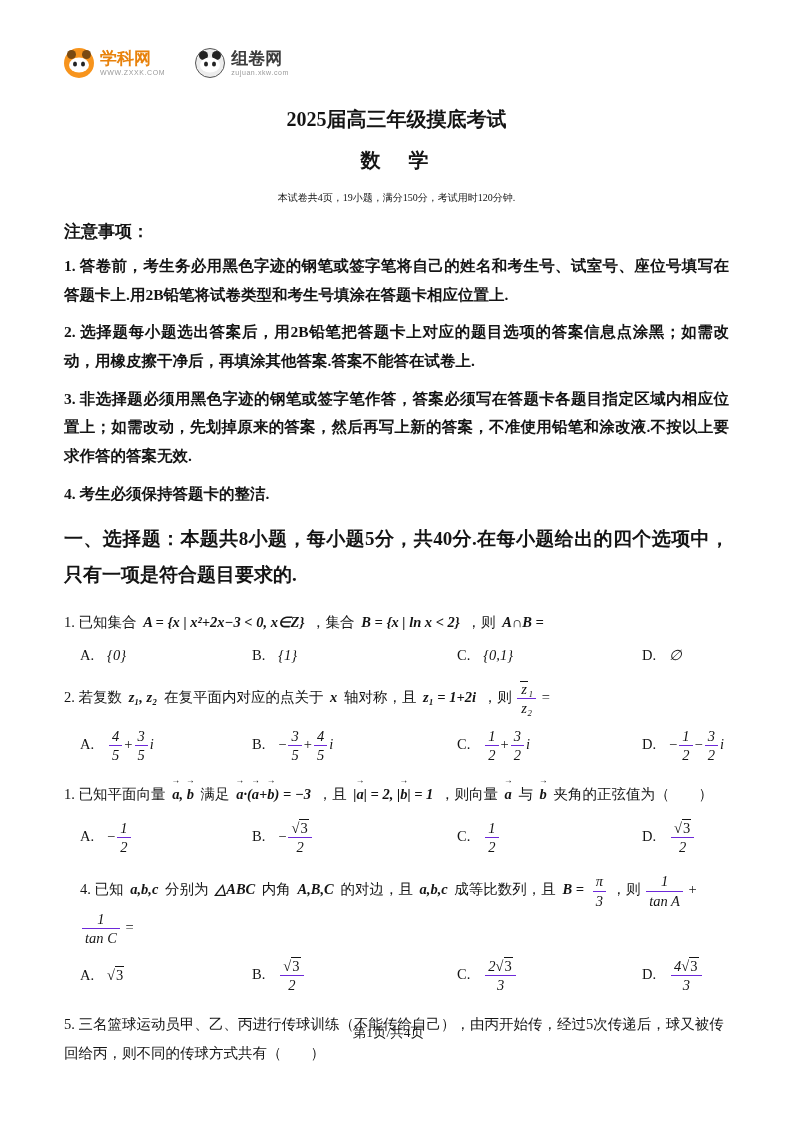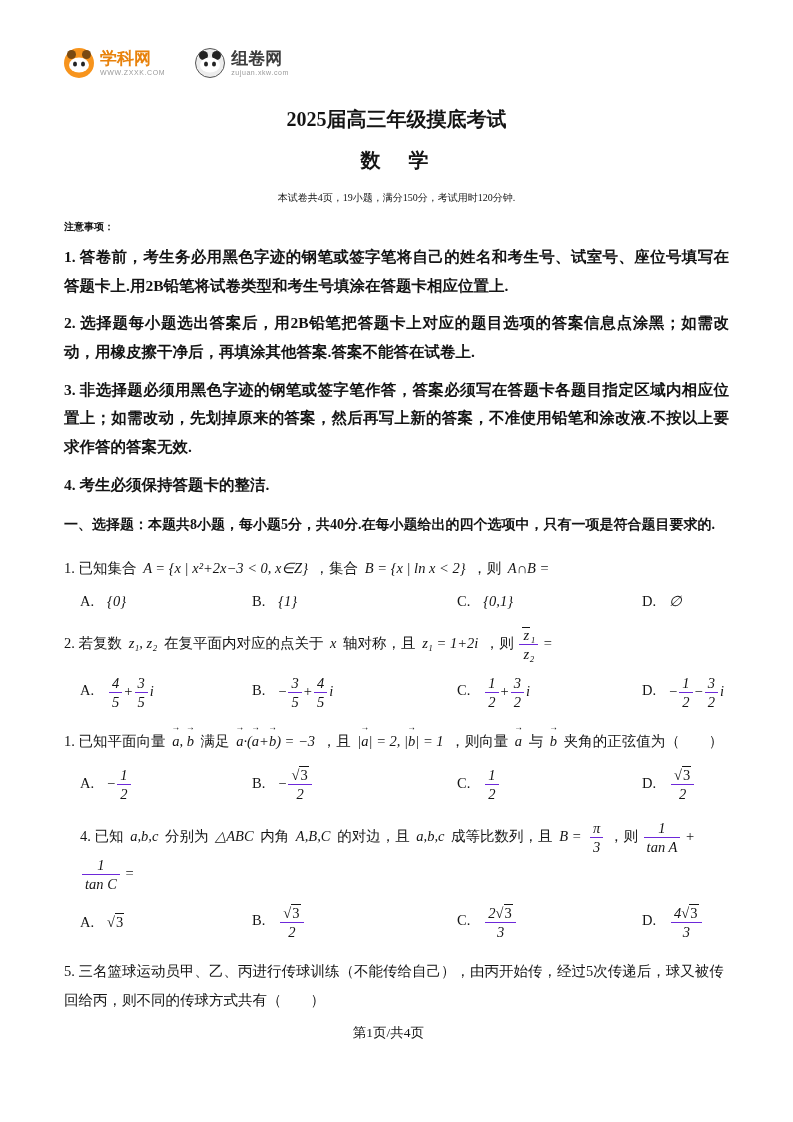--- a/index.html
+++ b/index.html
@@ -29,27 +29,27 @@
   .badge.dark .ear{background:#222;}
   .logo-text{display:flex;flex-direction:column;line-height:1.15;font-family:"Liberation Sans", sans-serif;}
   .logo-name{font-size:17px;font-weight:bold;}
   .logo.xkw .logo-name{color:#e8820c;}
   .logo.zjw .logo-name{color:#3c3c3c;}
   .logo-url{font-size:7px;color:#9a9a9a;letter-spacing:.6px;}
   
   .title{font-size:20px;font-weight:bold;text-align:center;margin:24px 0 0;}
   .subject{font-size:20px;font-weight:bold;text-align:center;margin:14px 0 0;letter-spacing:4px;}
   .info{font-size:10px;font-weight:normal;text-align:center;margin:17px 0 0;}
-  .notice-h{font-size:10px;font-weight:bold;margin:15px 0 0;}
+  .notice-h{font-size:17px;font-weight:bold;margin:15px 0 0;}
   .notice{font-size:15.5px;font-weight:bold;margin:9px 0 0;line-height:1.85;text-align:justify;}
-  .section{font-size:14px;font-weight:bold;margin:13px 0 0;line-height:1.85;text-align:justify;}
+  .section{font-size:19px;font-weight:bold;margin:13px 0 0;line-height:1.85;text-align:justify;}
   
   .question{font-size:14.5px;margin:16px 0 0;line-height:2;}
   .question.indent{padding-left:16px;}
-  .math{font-style:italic;margin:3px 3px;white-space:nowrap;}
+  .math{font-style:italic;margin:3px 3px;white-space:nowrap;font-weight:bold;}
   .opts{display:grid;grid-template-columns:172px 205px 185px 1fr;font-size:14.5px;margin:10px 16px 4px;align-items:center;}
   .opt{white-space:nowrap;}
   .opt-label{margin-right:13px;}
   .opt-val{font-style:italic;}
   
   .frac{display:inline-flex;flex-direction:column;text-align:center;vertical-align:middle;margin:0 2px;line-height:1.25;font-style:italic;}
   .frac .num{border-bottom:1px solid #6d28d9;padding:0 3px;display:block;}
   .frac .den{padding:0 3px;display:block;}
   .sqrt{white-space:nowrap;font-style:normal;}
   .sqrt .rad{border-top:1px solid #141414;padding:0 1px;}

